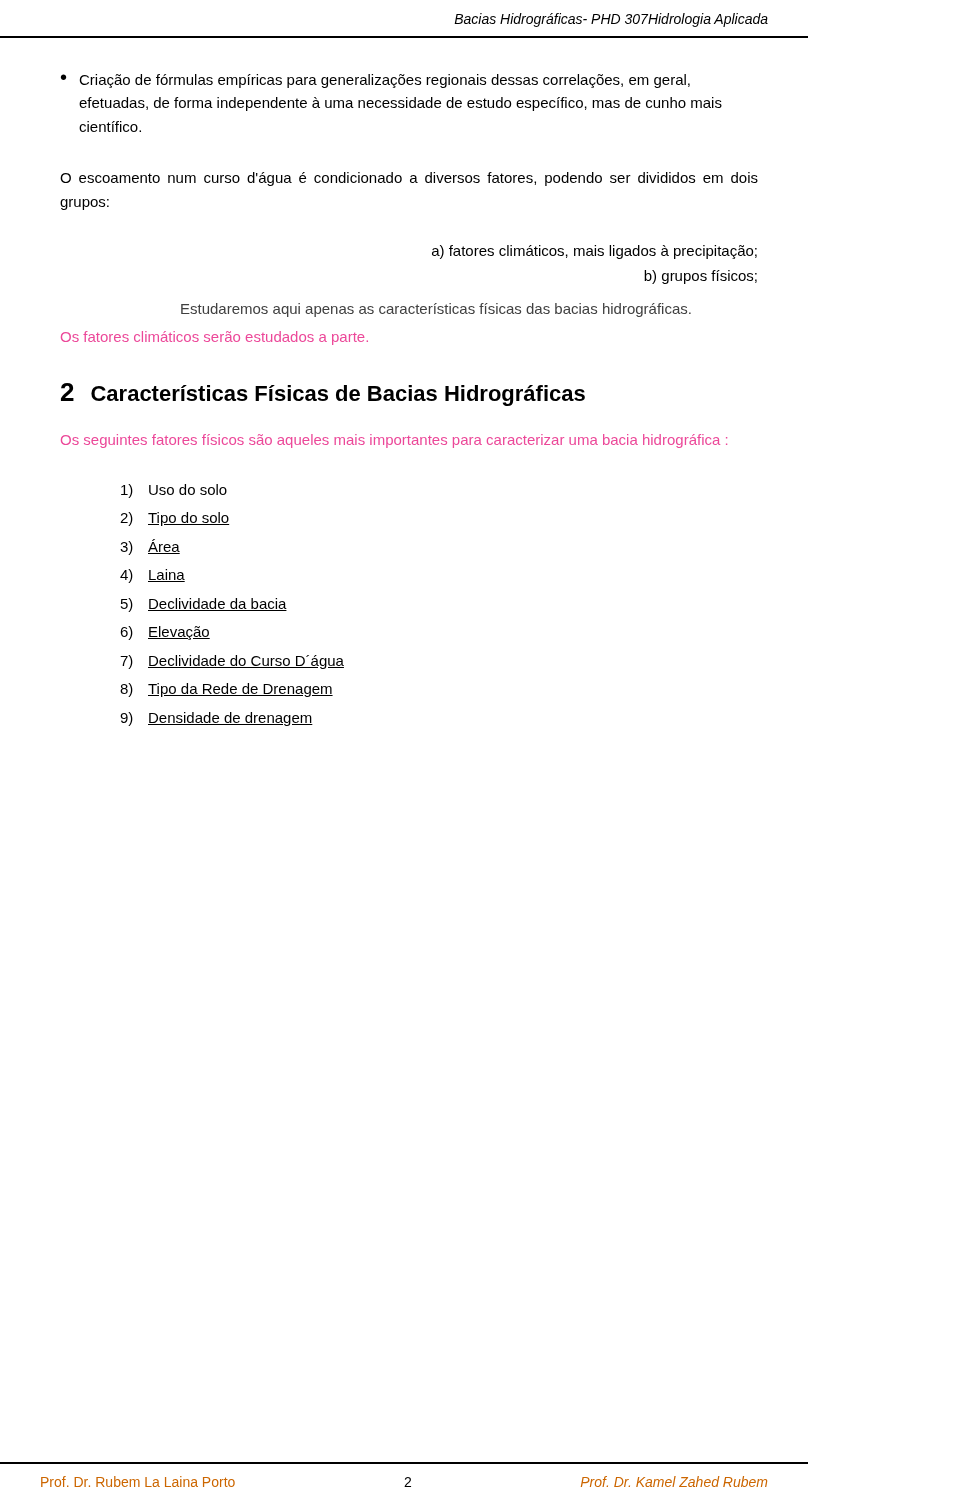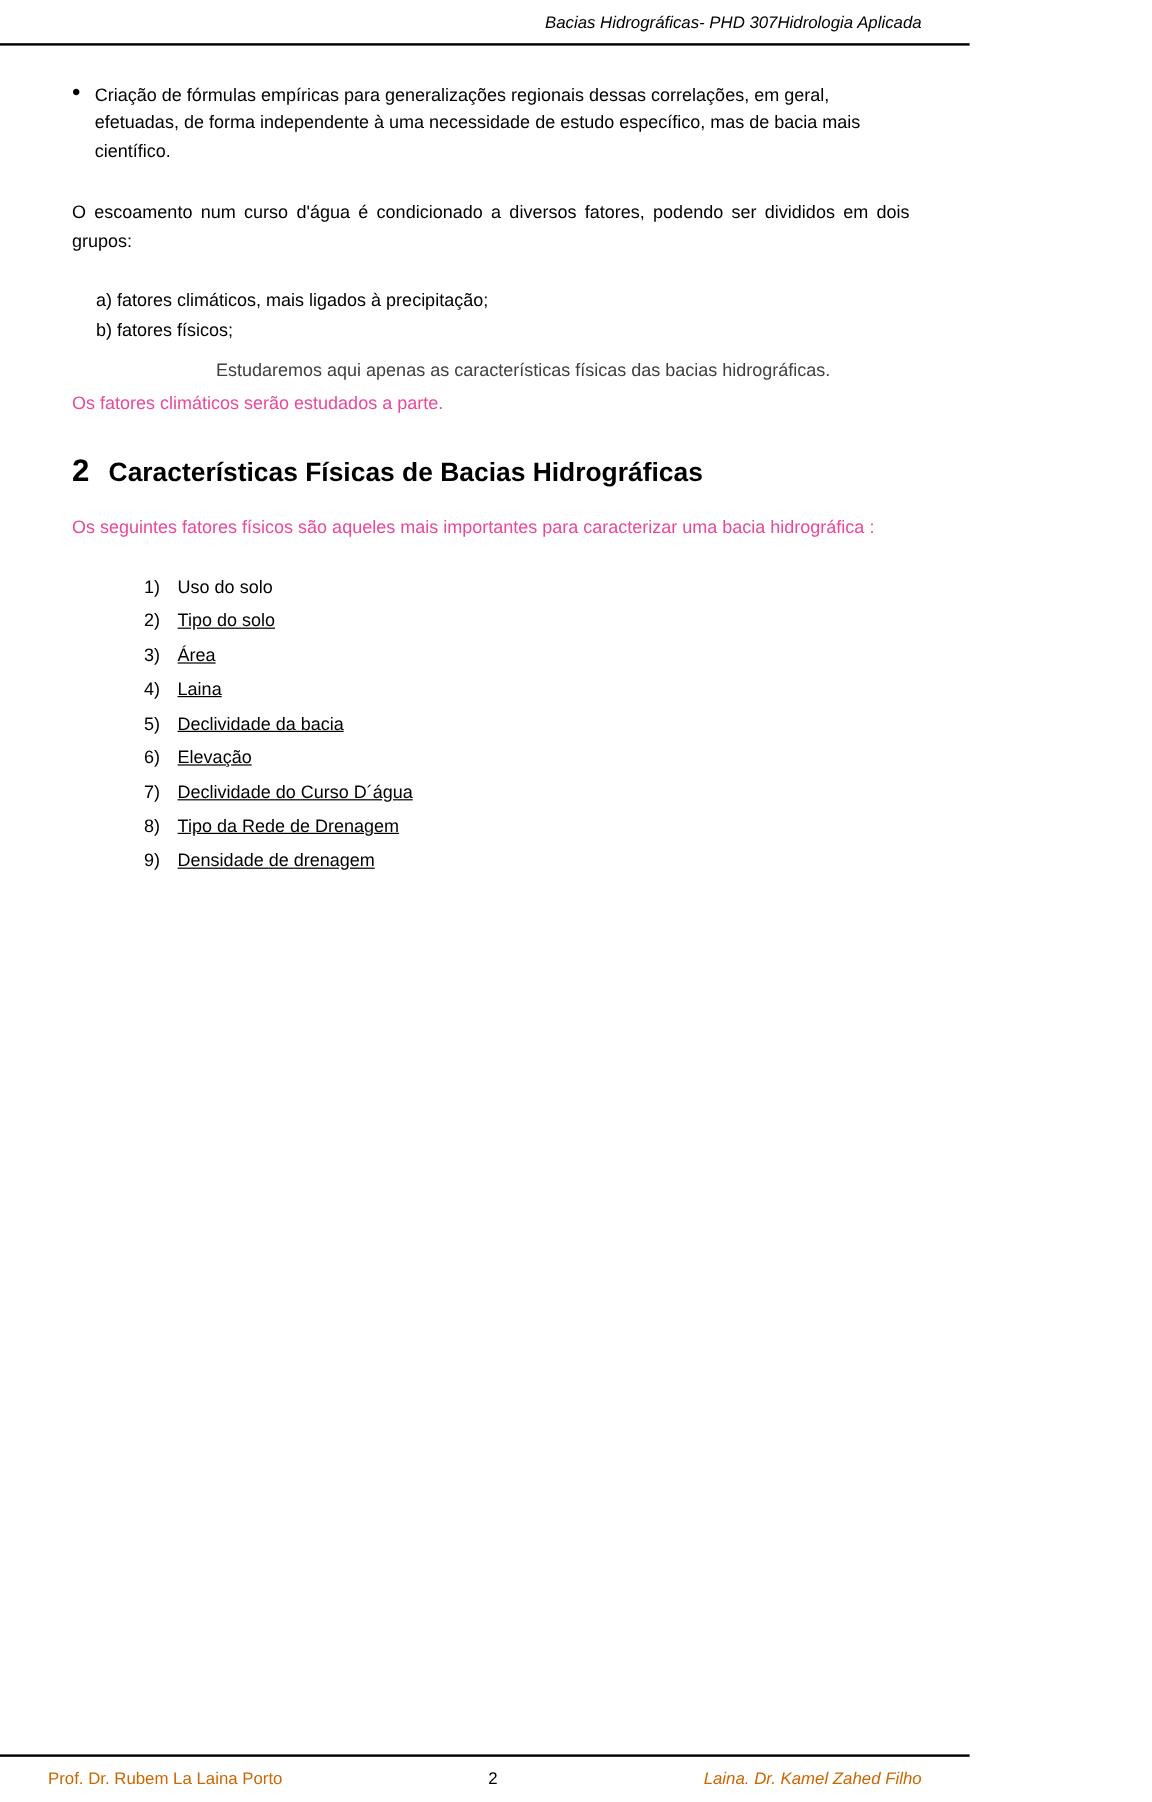--- a/index.html
+++ b/index.html
@@ -69,20 +69,21 @@
       line-height: 1.6;
       margin-bottom: 24px;
       text-align: justify;
     }
 
     .sub-item {
       font-size: 15px;
       color: #000000;
       line-height: 1.7;
       margin-left: 20px;
+      text-align: right;
     }
 
     .indented-paragraph {
       font-size: 15px;
       color: #404040;
       line-height: 1.6;
       text-align: justify;
       margin-left: 120px;
       margin-top: 8px;
       margin-bottom: 4px;
@@ -186,28 +187,28 @@
 
   <div class="header">
     <span class="header-title">Bacias Hidrográficas- PHD 307Hidrologia Aplicada</span>
   </div>
 
   <div class="content">
 
     <div class="bullet-section">
       <div class="bullet-item">
         <span class="bullet-dot">•</span>
-        <span class="bullet-text">Criação de fórmulas empíricas para generalizações regionais dessas correlações, em geral, efetuadas, de forma independente à uma necessidade de estudo específico, mas de bacia mais científico.</span>
+        <span class="bullet-text">Criação de fórmulas empíricas para generalizações regionais dessas correlações, em geral, efetuadas, de forma independente à uma necessidade de estudo específico, mas de cunho mais científico.</span>
       </div>
     </div>
 
     <p class="paragraph">O escoamento num curso d'água é condicionado a diversos fatores, podendo ser divididos em dois grupos:</p>
 
     <div class="sub-item">a) fatores climáticos, mais ligados à precipitação;</div>
-    <div class="sub-item">b) fatores físicos;</div>
+    <div class="sub-item">b) grupos físicos;</div>
 
     <p class="indented-paragraph">
       <span>Estudaremos aqui apenas as características físicas das bacias hidrográficas.</span>
     </p>
 
     <p class="continuation-text">Os fatores climáticos serão estudados a parte.</p>
 
     <div class="section-heading">
       <span class="section-number">2</span>
       <span class="section-title">Características Físicas de Bacias Hidrográficas</span>
@@ -252,16 +253,16 @@
           <span class="num">9)</span>
           <a href="#">Densidade de drenagem</a>
         </div>
       </div>
 
   </div>
 
   <div class="footer">
     <span class="footer-left">Prof. Dr. Rubem La Laina Porto</span>
     <span class="footer-center">2</span>
-    <span class="footer-right">Laina. Dr. Kamel Zahed Filho</span>
+    <span class="footer-right">Prof. Dr. Kamel Zahed Rubem</span>
   </div>
 
 </div>
 
 </body></html>

